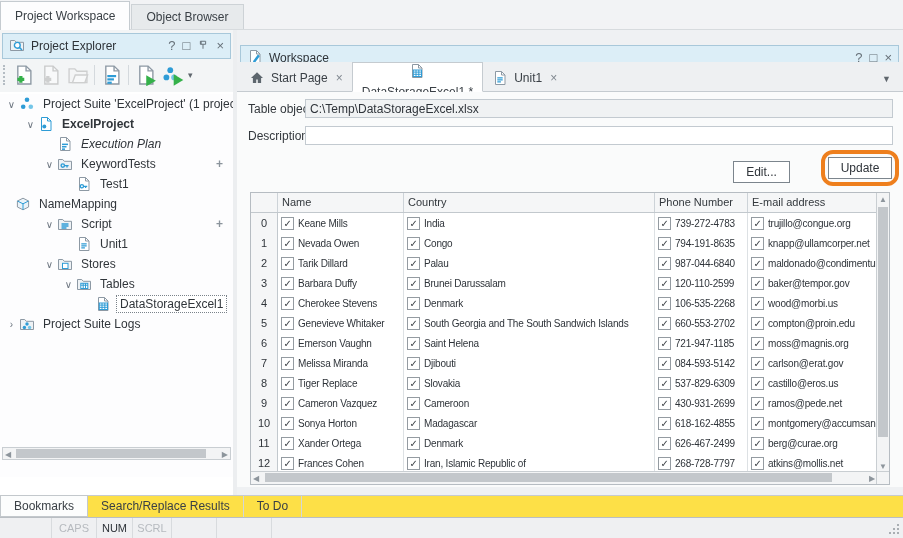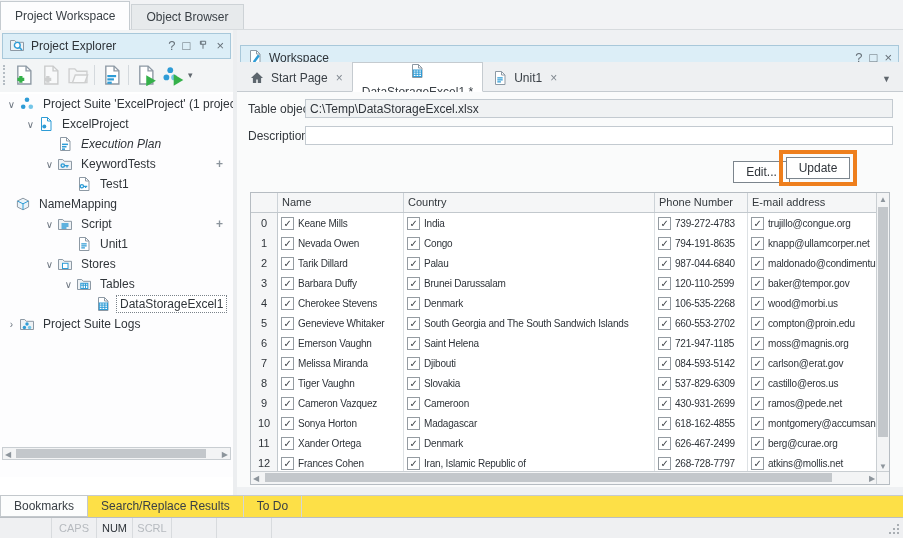--- a/index.html
+++ b/index.html
@@ -35,21 +35,21 @@
   .tb-sep{width:1px;height:20px;background:#d4d9dd;margin:0 3px;}
   .tb-caret{font-size:9px;color:#5f666d;margin-left:2px;}
 
   
   .tree{position:absolute;left:0;top:64px;width:233px;height:383px;background:#fdfdfe;overflow:hidden;}
   .tree-row{position:relative;height:20px;display:flex;align-items:center;white-space:nowrap;}
   .tw{width:15px;display:inline-flex;justify-content:center;color:#6d7680;font-size:10px;flex:none;}
   .tree-row .ico{width:17px;height:16px;flex:none;display:inline-flex;}
   .tree-row .ico svg{width:16px;height:16px;}
   .tlabel{margin-left:4px;padding:1px 3px;color:#30353a;}
-  .tlabel.bold{font-weight:normal;}
+  .tlabel.bold{font-weight:bold;}
   .tlabel.selected{border:1px dotted #7a828a;background:#fff;}
   .tplus{position:absolute;right:10px;color:#8b949c;font-weight:bold;font-size:12px;}
 
   
   .sbar{background:#f3f4f5;border:1px solid #c9ced2;position:absolute;}
   .sb-arrow{position:absolute;color:#8d959c;font-size:8px;line-height:11px;text-align:center;}
   .sb-thumb{position:absolute;background:#c3c7cb;}
   .pe-hscroll{left:2px;top:417px;width:229px;height:13px;}
 
   
@@ -61,21 +61,21 @@
   .doc-tab .x{color:#808890;font-size:12px;margin-left:2px;}
   .doc-tab.active{background:#ffffff;border:1px solid #c5cbd0;border-bottom:1px solid #ffffff;height:30px;margin-bottom:-1px;flex-direction:column;}
   .tabs-caret{position:absolute;right:12px;top:44px;font-size:9px;color:#5f666d;}
 
   .ws-content{position:absolute;left:0;top:62px;width:666px;height:395px;background:#fafbfb;}
   .frm-label{position:absolute;left:11px;color:#33383d;}
   .frm-field{position:absolute;left:68px;width:588px;height:19px;border:1px solid #c3cad0;
     font-family:inherit;font-size:12px;padding:0 4px;line-height:19px;color:#2f343a;white-space:nowrap;overflow:hidden;}
   .ro{background:#f0f2f3;}
   .wbtn{position:absolute;height:22px;background:#ffffff;border:1px solid #7c858d;font-family:inherit;font-size:12px;color:#2f343a;}
-  .hl-ring{position:absolute;left:542px;top:58px;border:4px solid #ee7f1d;border-radius:0;padding:3px;}
+  .hl-ring{position:absolute;left:584px;top:58px;border:4px solid #ee7f1d;border-radius:12px;padding:3px;}
   .hl-ring .wbtn{position:static;width:64px;display:block;}
 
   
   .grid{position:absolute;left:13px;top:100px;width:640px;height:293px;border:1px solid #b6bcc2;background:#737373;
     font-size:10px;letter-spacing:-0.2px;}
   .g-main{position:absolute;left:0;top:0;width:626px;height:280px;overflow:hidden;}
   .g-hrow{display:flex;height:20px;background:#f5f6f7;border-bottom:1px solid #c2c8cd;}
   .g-hcell{border-right:1px solid #cdd3d8;padding:3px 0 0 4px;white-space:nowrap;overflow:hidden;color:#33383d;font-size:11px;letter-spacing:0;}
   .g-row{display:flex;height:20px;background:#fff;}
   .g-cell{border-right:1px solid #dde1e4;display:flex;align-items:center;padding-left:3px;white-space:nowrap;overflow:hidden;color:#2f343a;}
@@ -550,21 +550,21 @@
               </div>
               <div class="g-cell c4">
                 <span class="cb">✓</span>
                 <span>carlson@erat.gov</span>
               </div>
             </div>
             <div class="g-row">
               <div class="g-cell g-idx c0">8</div>
               <div class="g-cell c1">
                 <span class="cb">✓</span>
-                <span>Tiger Vaughn</span>
+                <span>Tiger Replace</span>
               </div>
               <div class="g-cell c2">
                 <span class="cb">✓</span>
                 <span>Slovakia</span>
               </div>
               <div class="g-cell c3">
                 <span class="cb">✓</span>
                 <span>537-829-6309</span>
               </div>
               <div class="g-cell c4">

